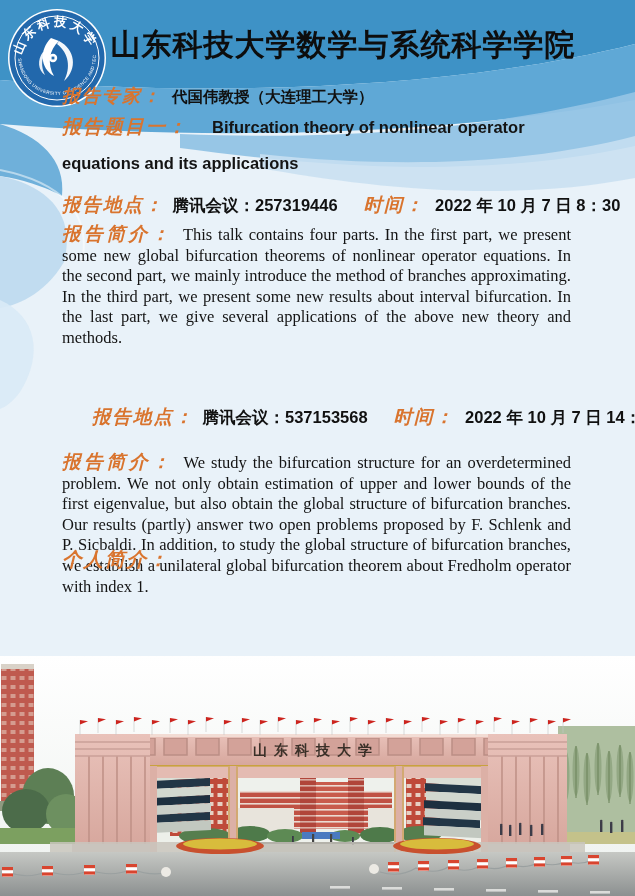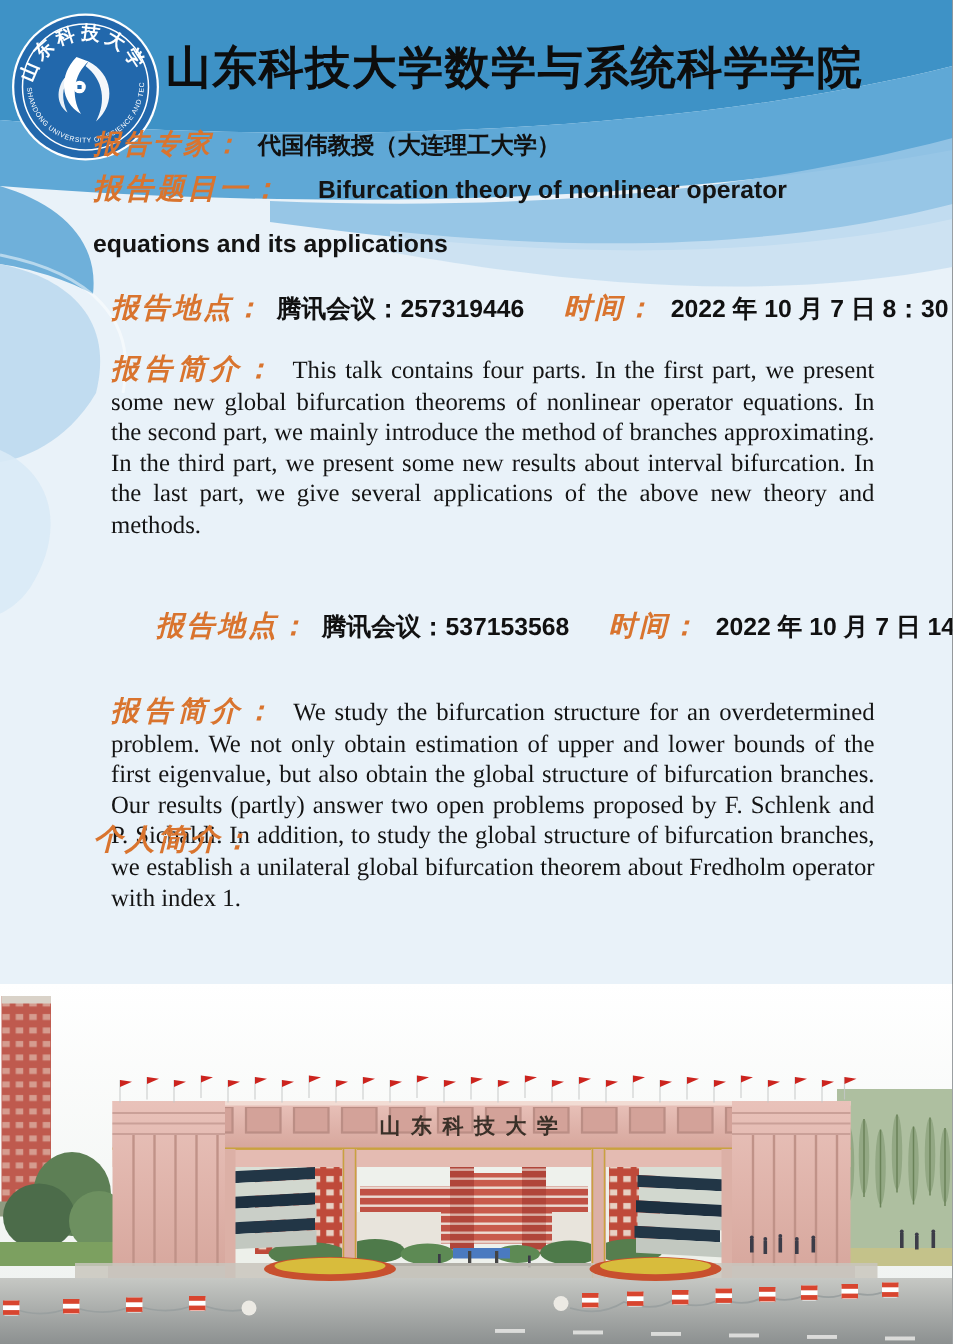--- a/index.html
+++ b/index.html
@@ -20,29 +20,29 @@
   .lbl{
     color:#d9742e;font-weight:bold;font-style:italic;
     letter-spacing:2px;white-space:nowrap;
   }
   .speaker-line{left:62px;top:84px;width:520px;font-size:15.5px;font-weight:bold;color:#111;}
   .speaker-line .lbl{font-size:18px;margin-right:10px;}
   .topic{width:512px;font-size:16.5px;font-weight:bold;color:#141414;line-height:36px;}
   .topic .lbl{font-size:19px;margin-right:24px;}
   .topic-1{left:62px;top:109px;}
   .topic-2{left:62px;top:325px;}
-  .meta{left:74px;width:520px;font-size:16.5px;font-weight:bold;color:#111;white-space:nowrap;}
+  .meta{left:62px;width:520px;font-size:16.5px;font-weight:bold;color:#111;white-space:nowrap;}
   .meta .lbl{font-size:18.5px;}
   .meta-1{top:192px;}
   .meta-2{top:404px;margin-left:30px;}
   .meta .venue{margin-left:8px;}
   .meta .tlbl{margin-left:26px;}
   .meta .time{margin-left:10px;}
   .abstract{
-    left:62px;width:509px;margin:12px;text-align:justify;
+    left:62px;width:509px;margin:0;text-align:justify;
     font-family:"Liberation Serif","DejaVu Serif",serif;
     font-size:16.5px;line-height:20.6px;color:#141414;
   }
   .abstract .lbl{font-family:"Liberation Sans","DejaVu Sans",sans-serif;font-size:18.5px;margin-right:10px;}
   .abstract-1{top:224px;}
   .abstract-2{top:452px;}
   .bio-label{left:62px;top:546px;font-size:19.5px;}
   .bio-text{
     left:62px;top:584px;width:511px;margin:0;text-align:justify;text-indent:2em;
     font-size:17.3px;line-height:22.6px;color:#1c1c1c;font-weight:500;

